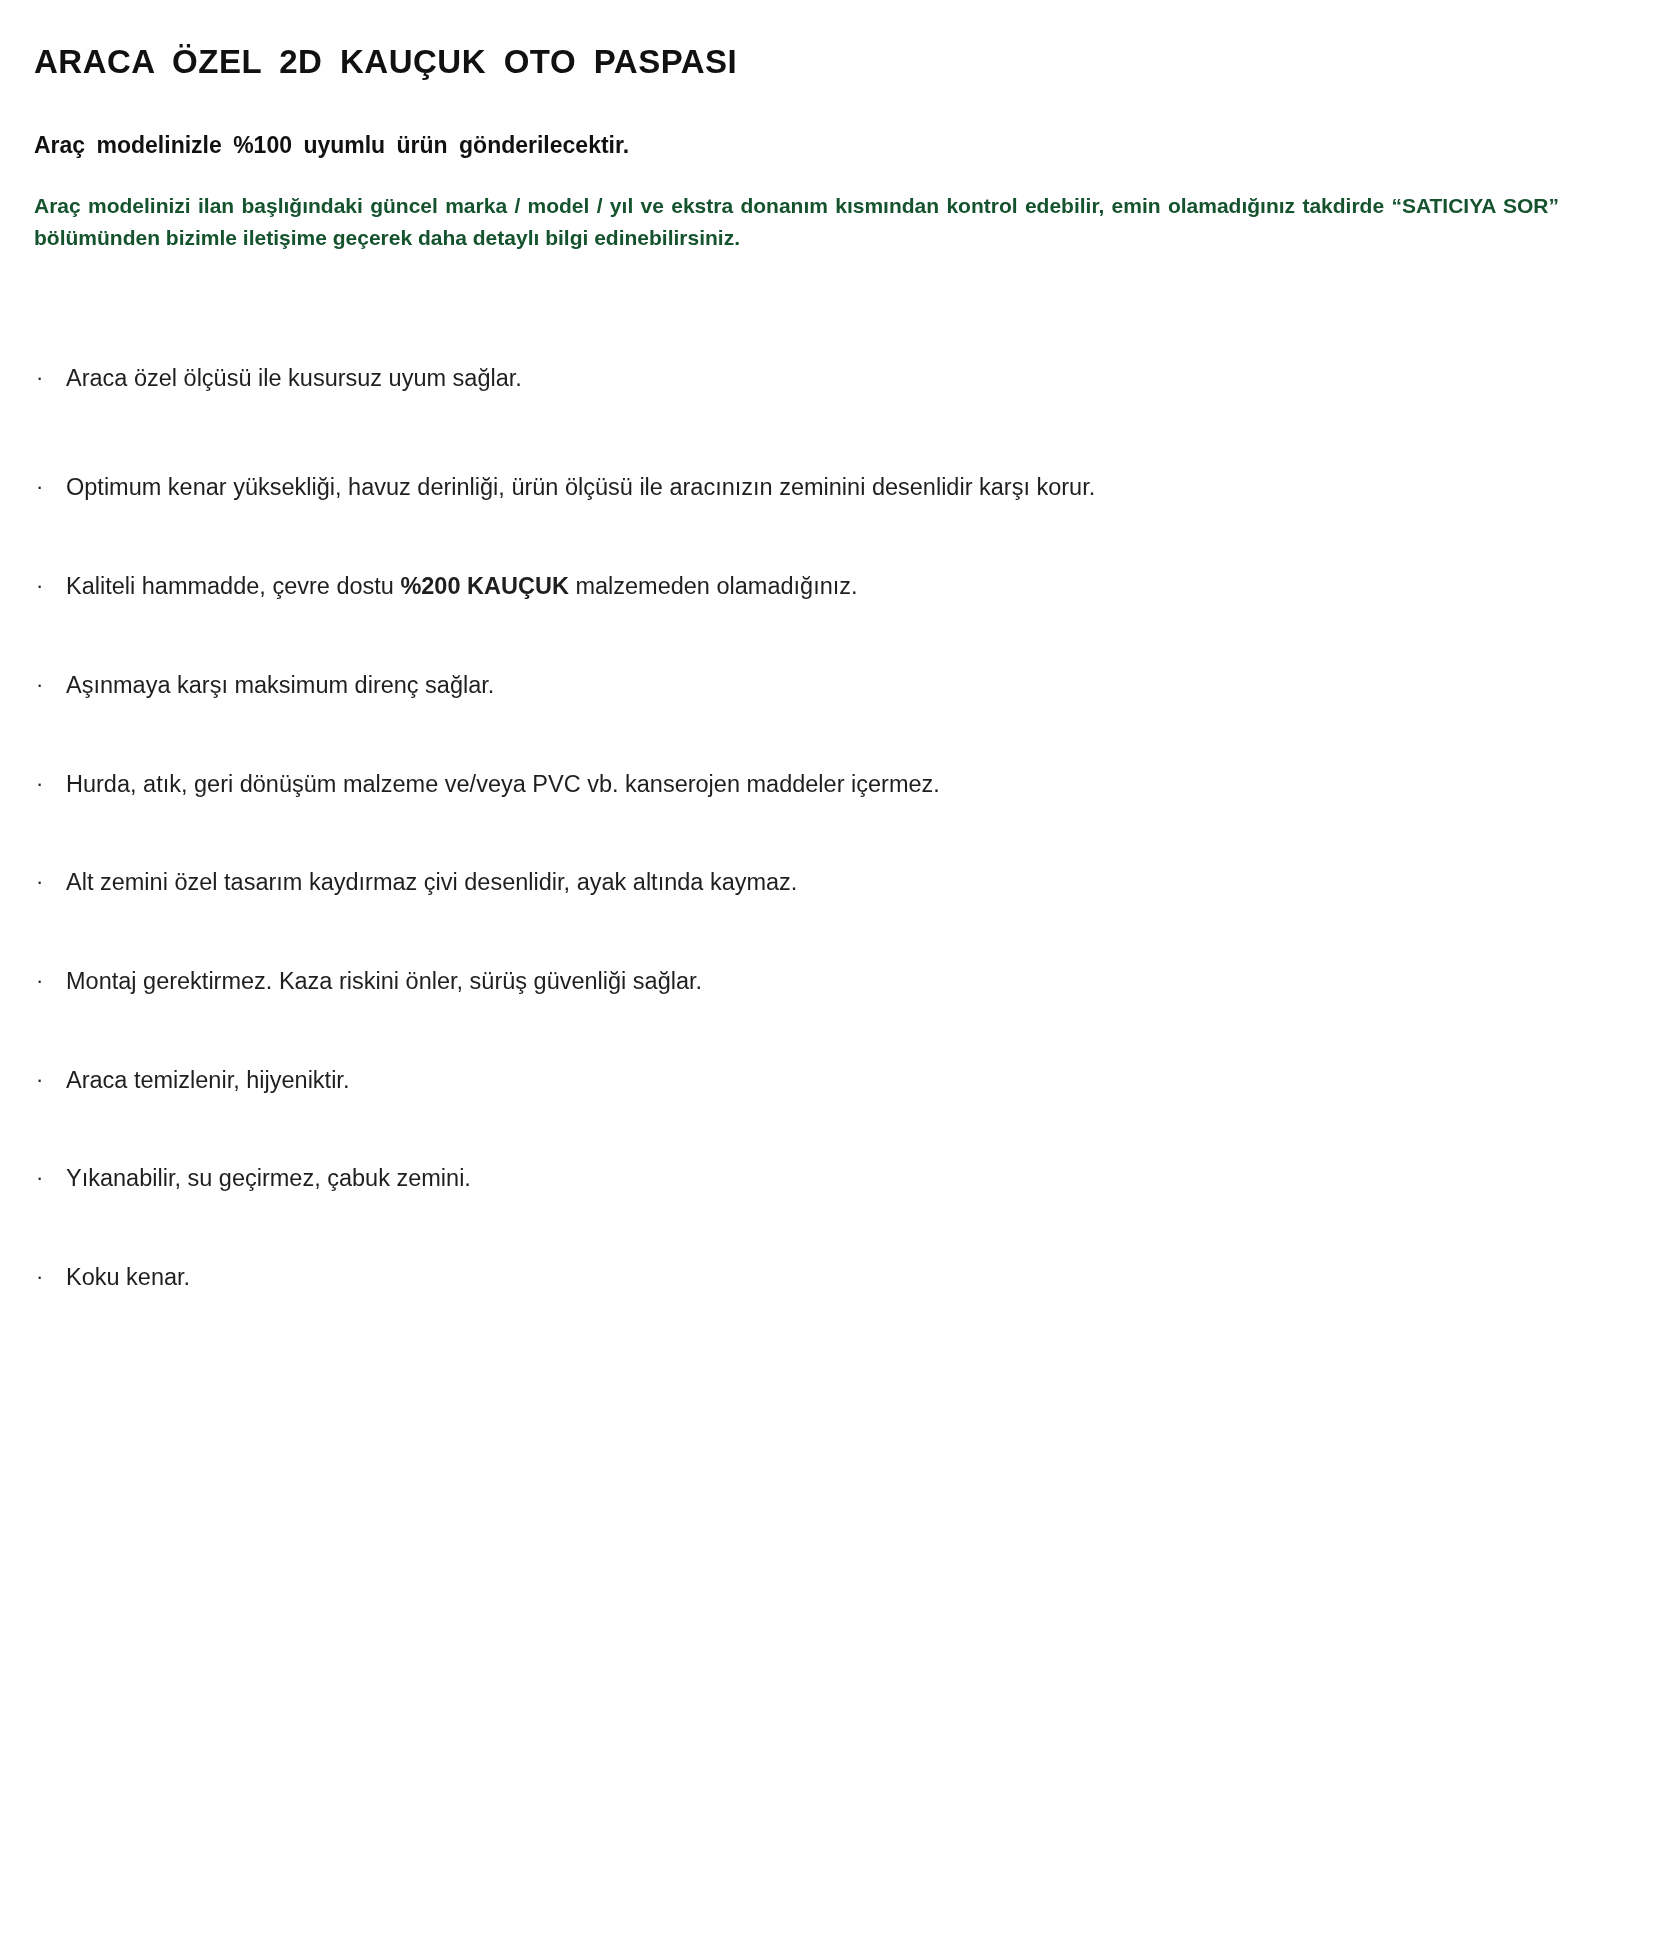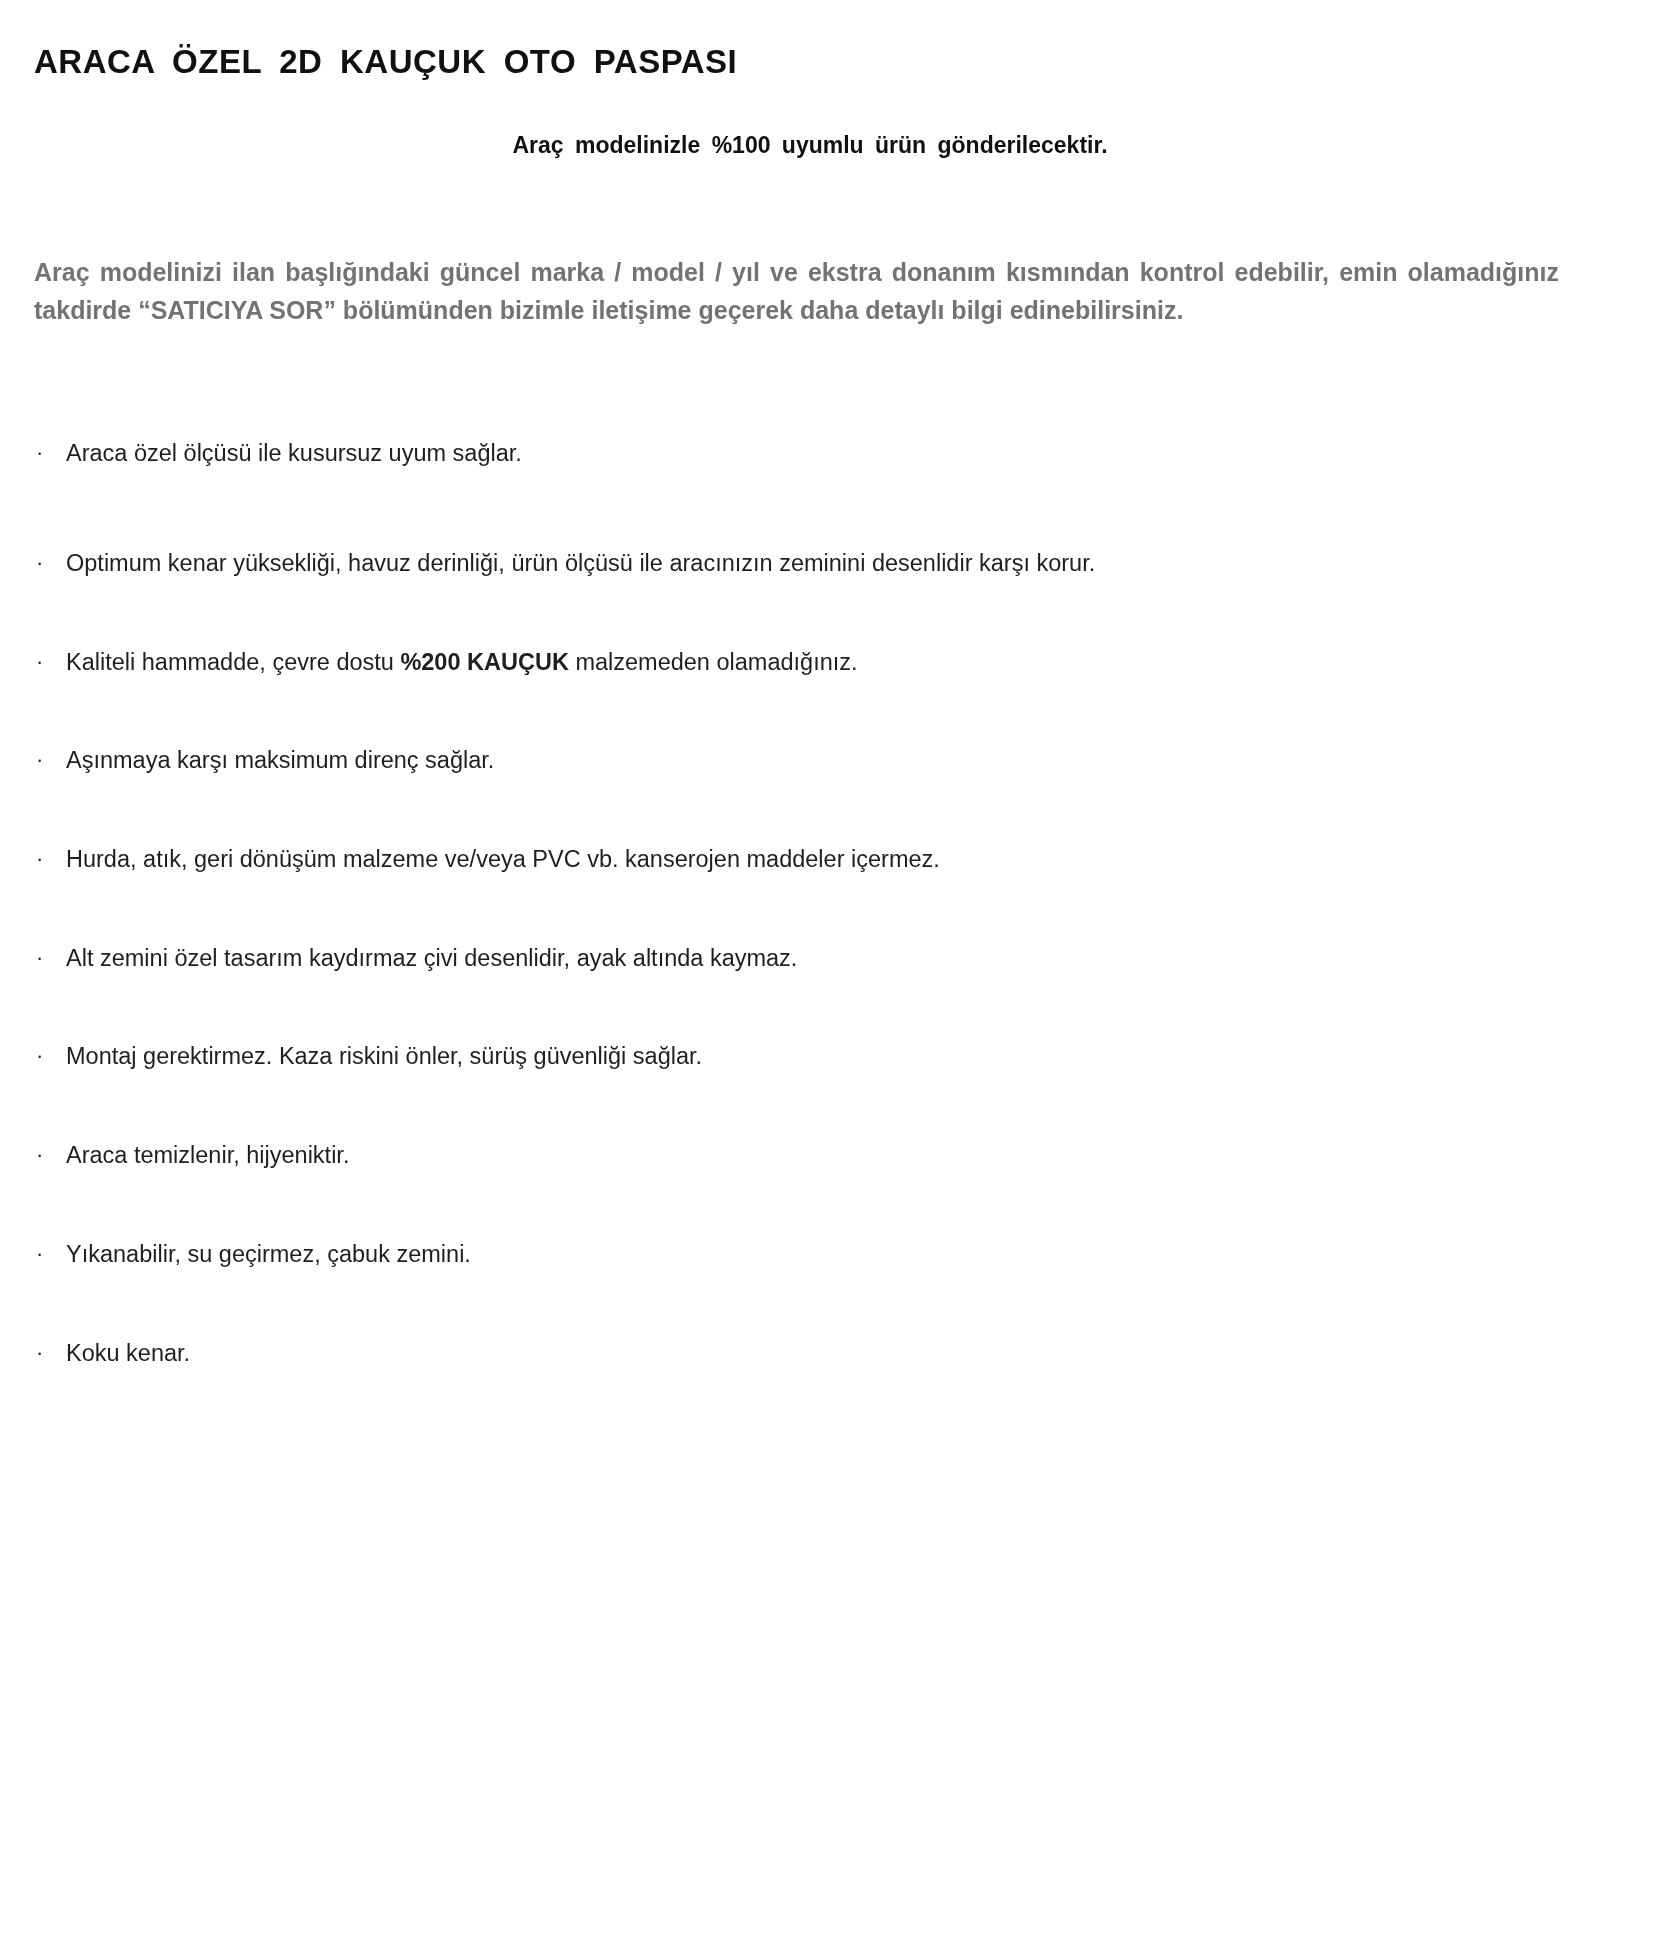--- a/index.html
+++ b/index.html
@@ -34,27 +34,26 @@
   .intro-block {
     margin-top: 48px;
   }
   .intro-line {
     font-size: 23px;
     font-weight: bold;
     color: #111111;
     word-spacing: 5px;
     line-height: 1.35;
     margin: 0;
-    text-align: center;
   }
   .intro-paragraph {
-    margin-top: 92px;
-    font-size: 25px;
+    margin-top: 29px;
+    font-size: 21px;
     font-weight: bold;
-    color: #737373;
+    color: #14532d;
     text-align: justify;
     text-align-last: left;
     line-height: 1.55;
     width: 1525px;
   }
   .bullets {
     margin-top: 108px;
     list-style: none;
     padding: 0;
   }

